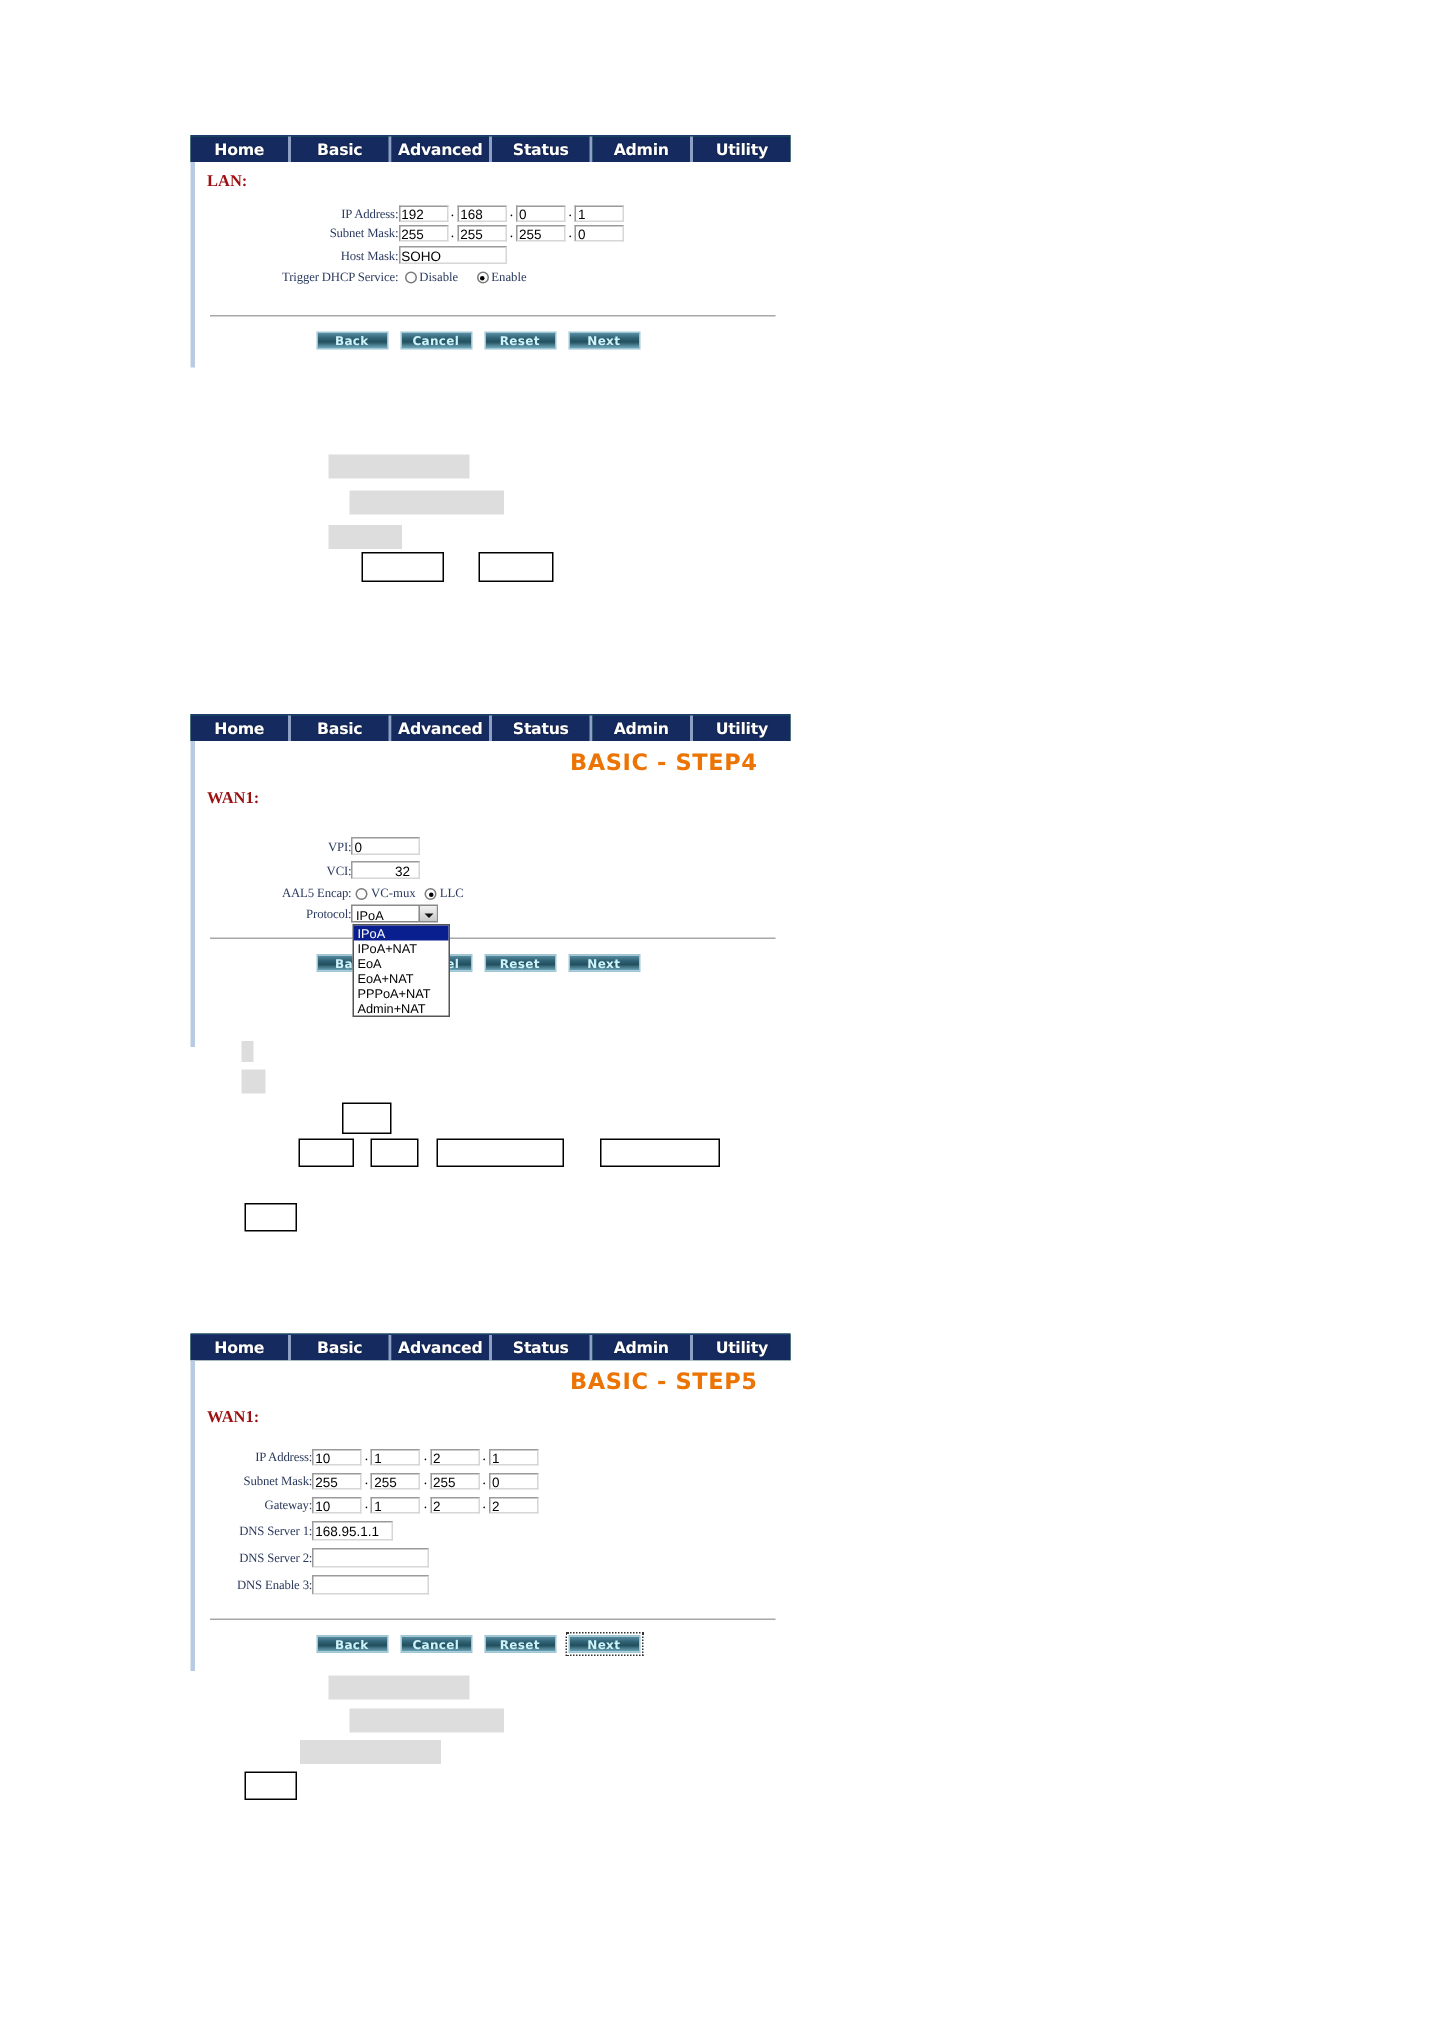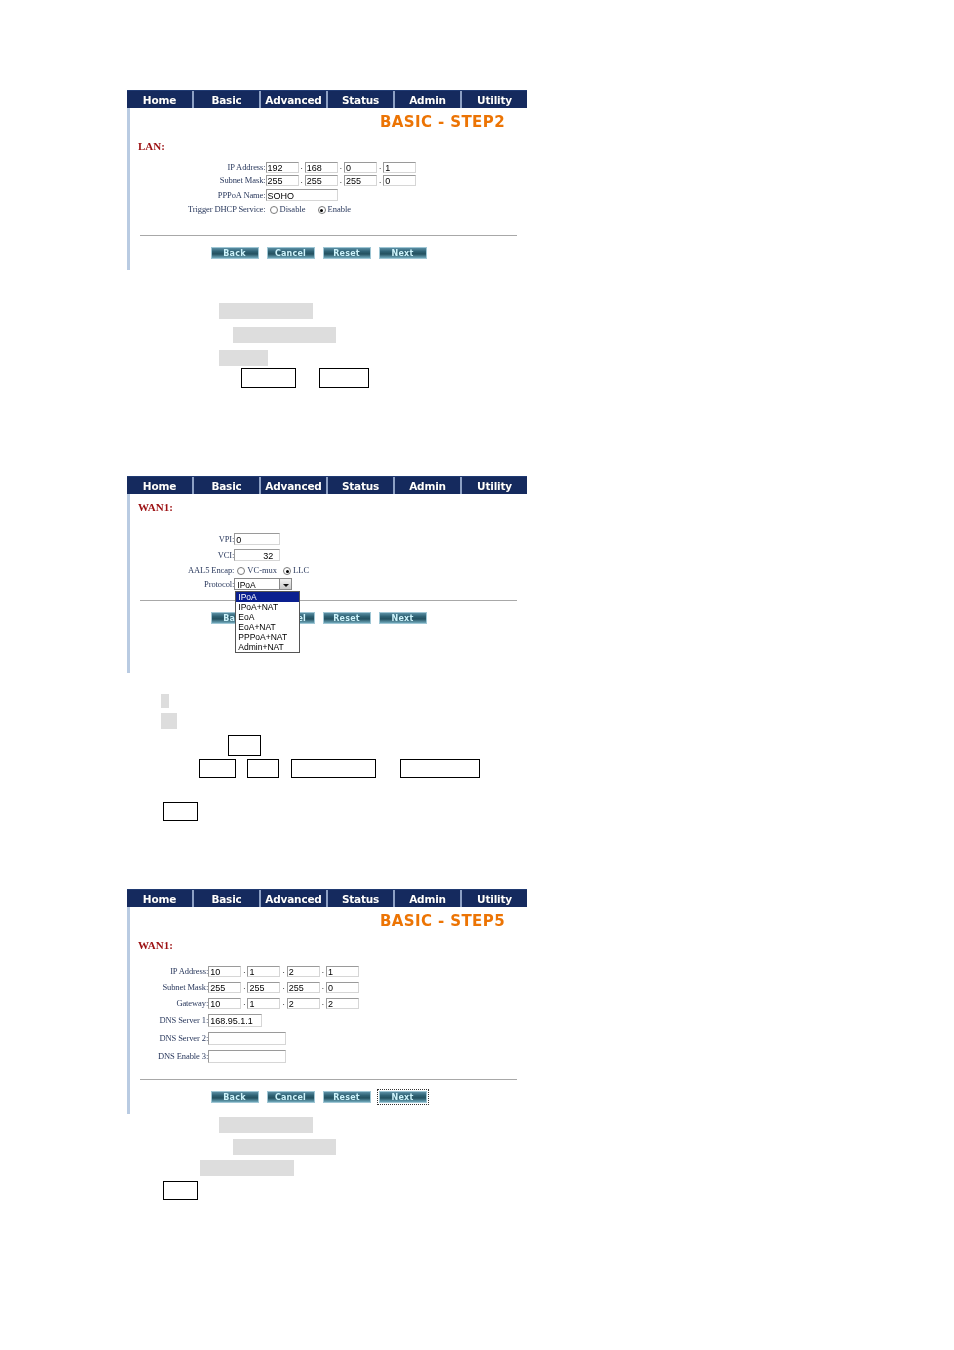--- a/index.html
+++ b/index.html
@@ -231,39 +231,38 @@
 <div class="panel" style="left:127px; top:90px;">
   <div class="navbar">
     <div class="nav-item">Home</div>
     <div class="nav-item">Basic</div>
     <div class="nav-item">Advanced</div>
     <div class="nav-item">Status</div>
     <div class="nav-item">Admin</div>
     <div class="nav-item">Utility</div>
   </div>
   <div class="panel-body">
-    <div class="step-title">BASIC - STEP2</div>
     <div class="section-label">LAN:</div>
     <div class="form-area">
       <table class="form">
         <tbody>
             <tr>
           <td class="lbl">IP Address:</td>
           <td>
             <span class="txt octet">192</span><span class="dot">.</span><span class="txt octet">168</span><span class="dot">.</span><span class="txt octet">0</span><span class="dot">.</span><span class="txt octet">1</span>
           </td>
         </tr>
         <tr>
           <td class="lbl">Subnet Mask:</td>
           <td>
             <span class="txt octet">255</span><span class="dot">.</span><span class="txt octet">255</span><span class="dot">.</span><span class="txt octet">255</span><span class="dot">.</span><span class="txt octet">0</span>
           </td>
         </tr>
         <tr style="height:16px;">
-          <td class="lbl">PPPoA Name:</td>
+          <td class="lbl">Host Mask:</td>
           <td>
             <span class="txt" style="width:72px;height:12px;line-height:12px;">SOHO</span>
           </td>
         </tr>
         <tr>
           <td class="lbl">Trigger DHCP Service:</td>
           <td style="padding-left:4px;">
             <span class="radio"></span><span class="radio-label">Disable</span><span class="radio on"></span><span class="radio-label">Enable</span>
           </td>
         </tr>
@@ -286,20 +285,21 @@
 <div class="panel" style="left:127px; top:476px;">
   <div class="navbar">
     <div class="nav-item">Home</div>
     <div class="nav-item">Basic</div>
     <div class="nav-item">Advanced</div>
     <div class="nav-item">Status</div>
     <div class="nav-item">Admin</div>
     <div class="nav-item">Utility</div>
   </div>
   <div class="panel-body">
+    <div class="step-title">BASIC - STEP4</div>
     <div class="section-label">WAN1:</div>
     <div class="form-area" style="padding-top:18px;">
       <table class="form">
         <tbody>
             <tr style="height:16px;">
           <td class="lbl">VPI:</td>
           <td><span class="txt" style="width:46px;height:12px;line-height:12px;">0</span></td>
         </tr>
         <tr style="height:16px;">
           <td class="lbl">VCI:</td>

